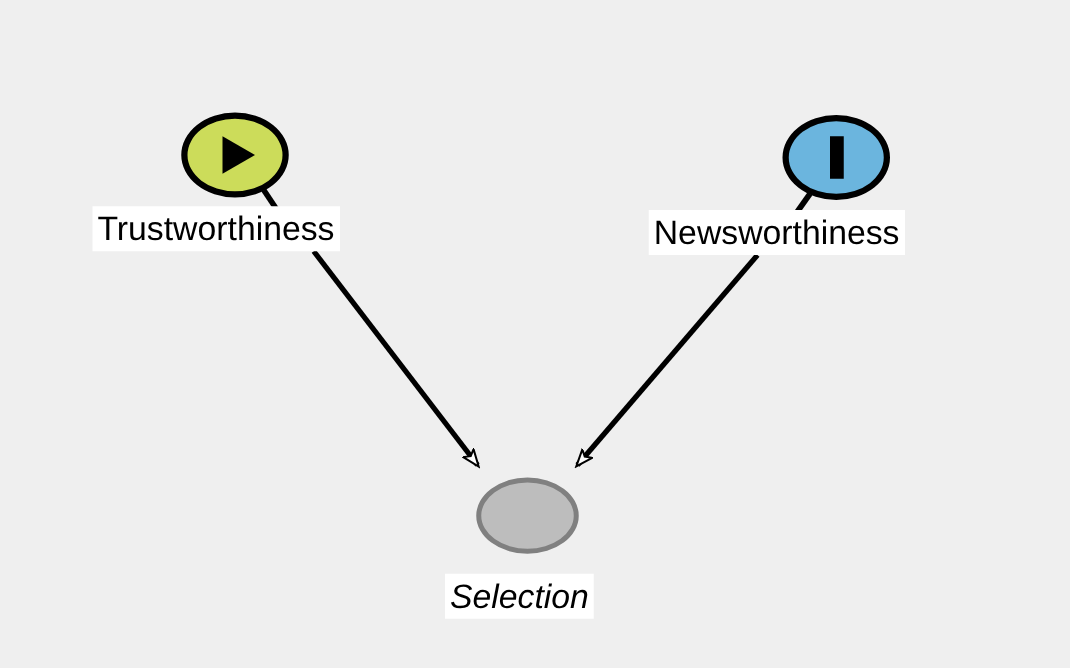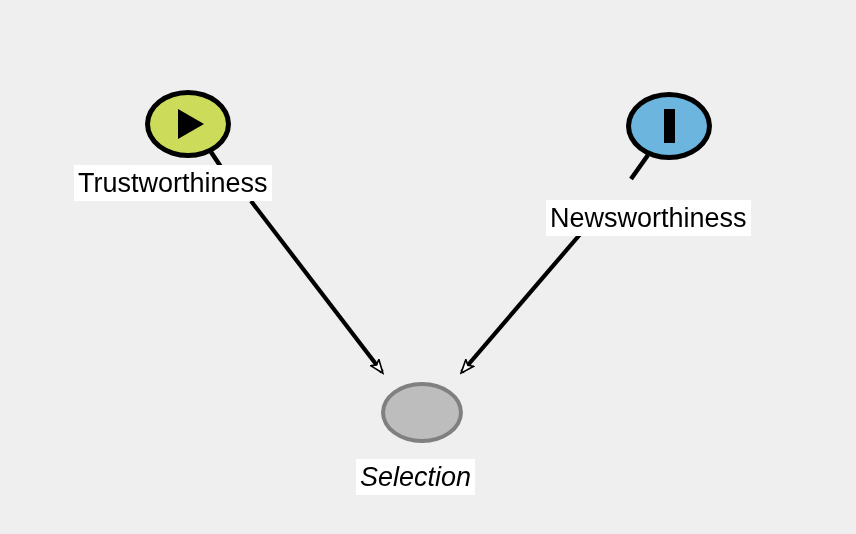--- a/index.html
+++ b/index.html
@@ -86,23 +86,22 @@
     line-height: 34px;
     white-space: nowrap;
     padding: 1px 4px;
     box-sizing: border-box;
   }
   .label-trustworthiness {
     left: 74px;
     top: 165px;
   }
   .label-newsworthiness {
-    left: 546px;
+    left: 519px;
     top: 168px;
-    margin-top: 32px;
   }
   .label-selection {
     left: 356px;
     top: 459px;
     font-style: italic;
   }
 </style>
 </head>
 <body>
 

